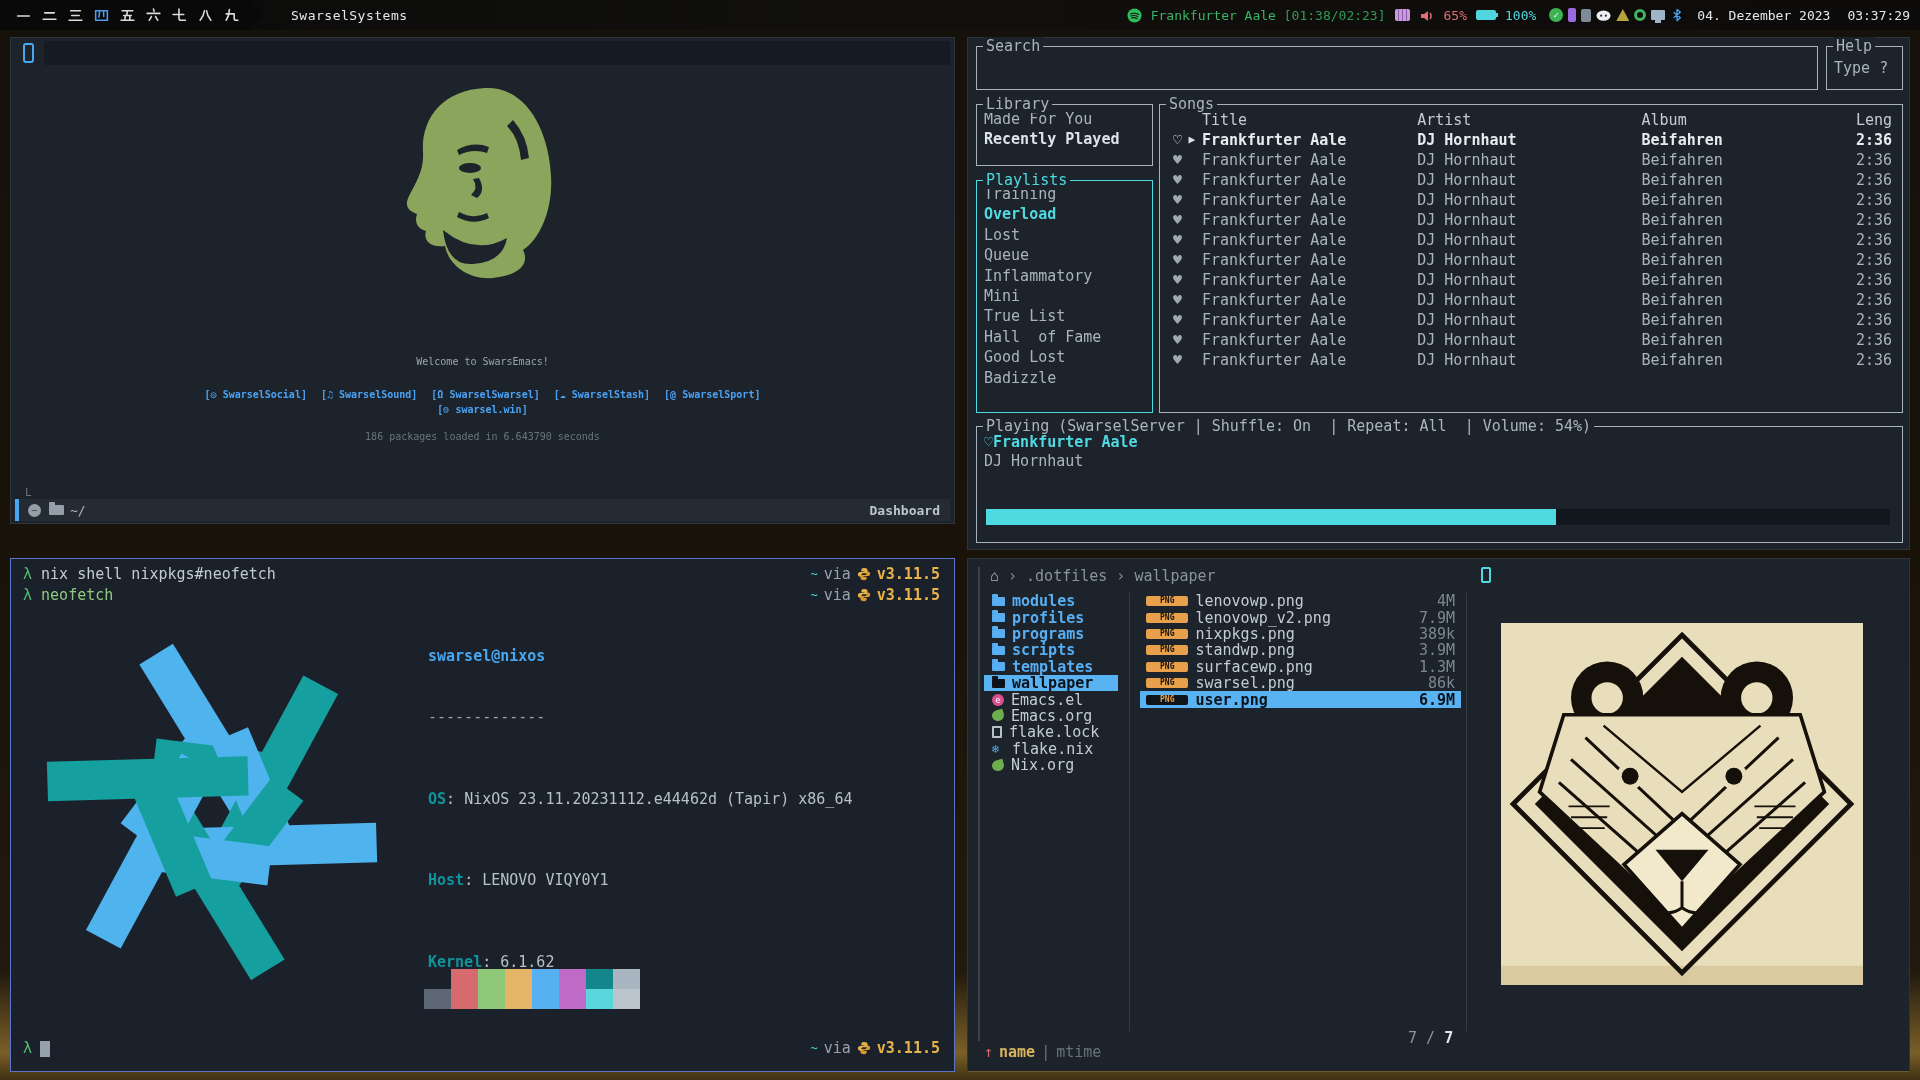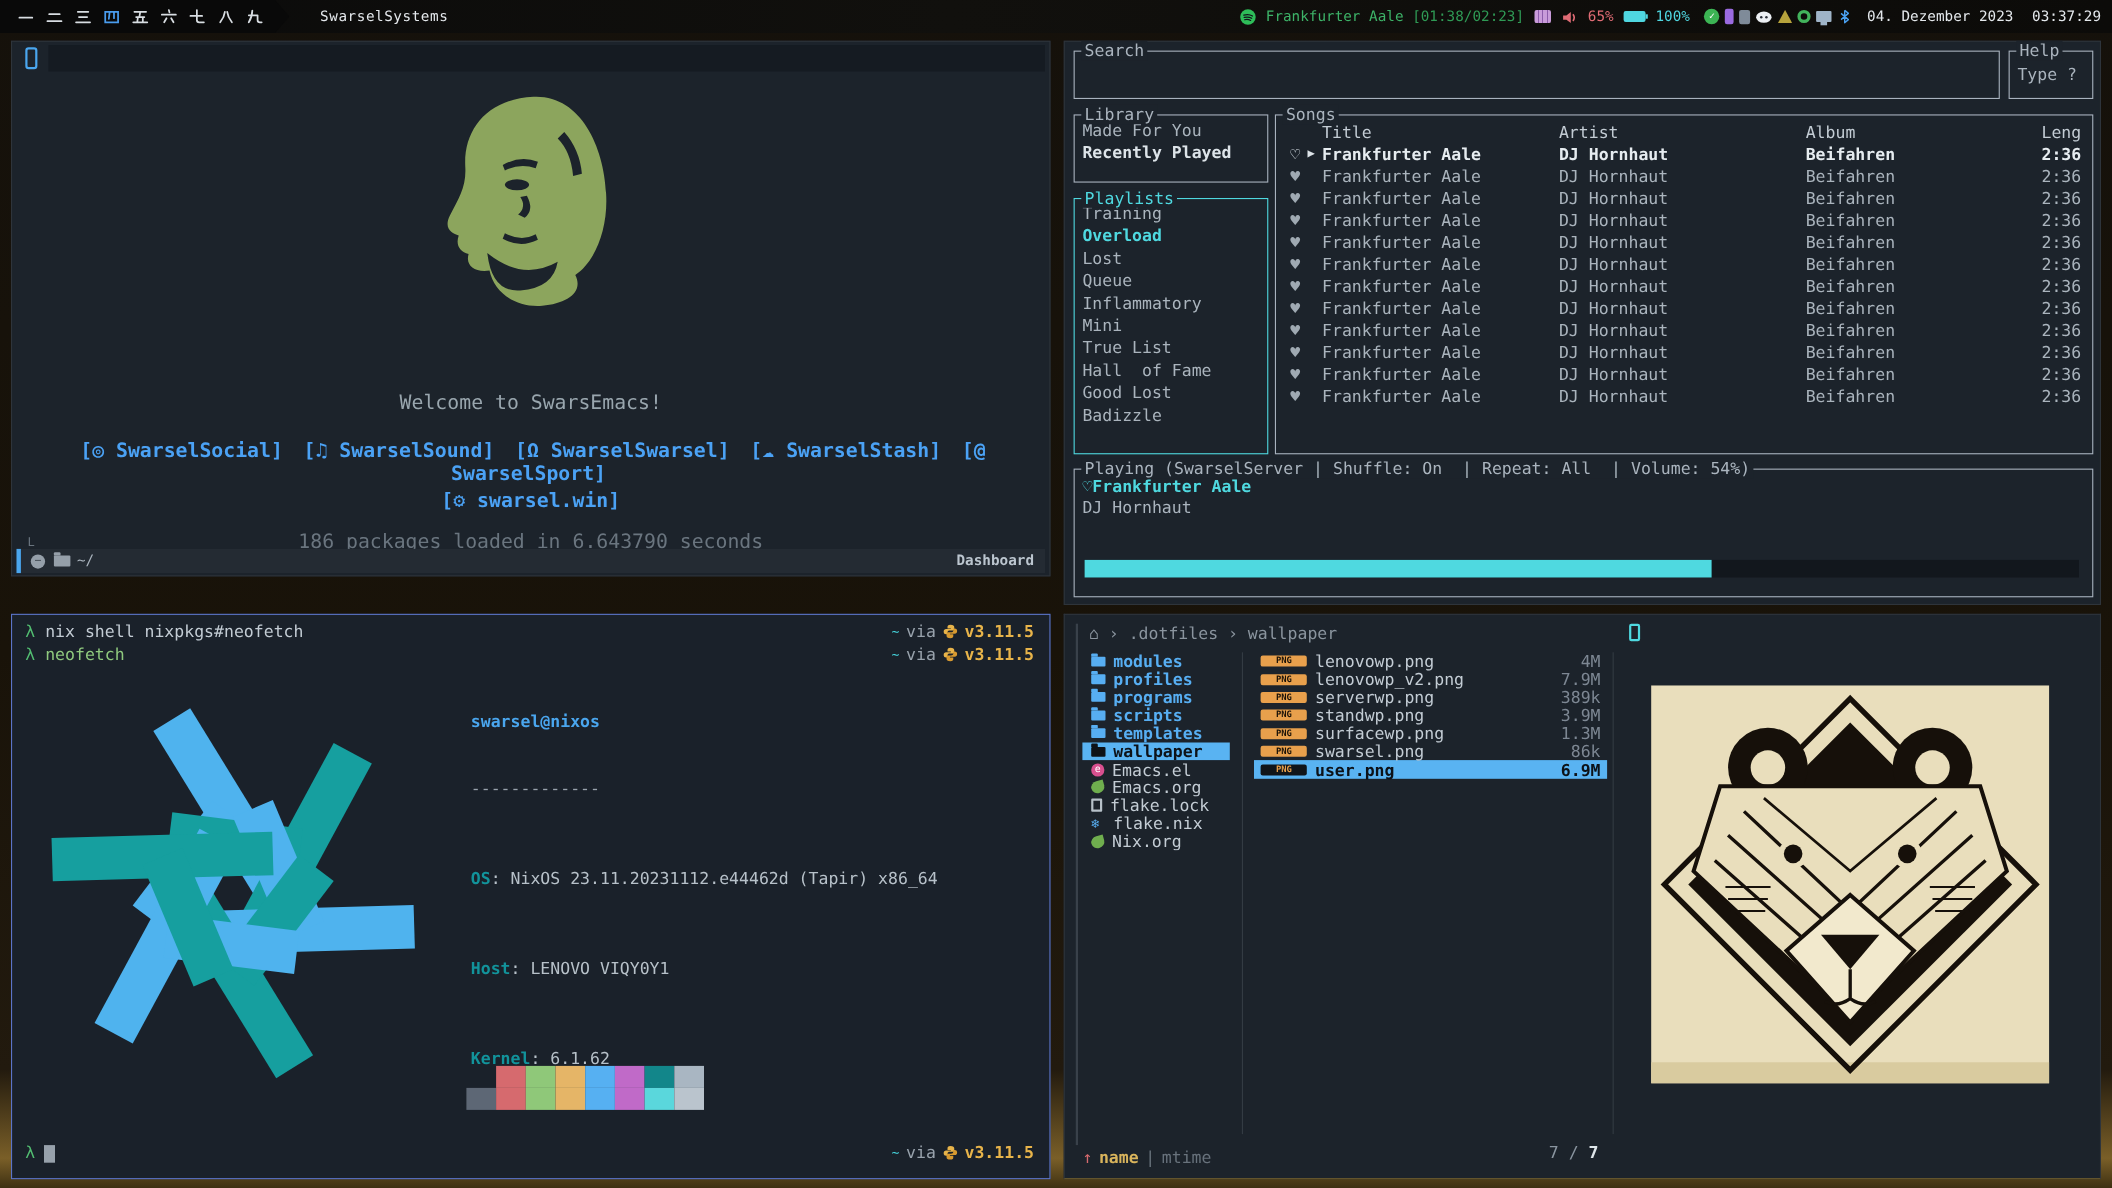--- a/index.html
+++ b/index.html
@@ -46,21 +46,21 @@
   
   .window { position:absolute; background:#1c232b; }
   .win-emacs { left:10px; top:37px;  width:945px; height:487px; border:1px solid #2e343b; }
   .win-music { left:967px; top:37px; width:943px; height:513px; border:1px solid #2e343b; }
   .win-term  { left:10px; top:558px; width:945px; height:514px; border:1px solid #5b74c8; background:#1a212a; }
   .win-yazi  { left:967px; top:558px; width:943px; height:514px; border:1px solid #2e343b; border-bottom-color:#6b5a2e; }
   
   .tabbar { height:30px; display:flex; align-items:center; padding-left:12px; }
   .tab-icon { width:11px; height:20px; border:2px solid #4aa6ee; border-radius:3px; }
   .tab-strip { flex:1; height:24px; background:#151b22; margin:0 4px 0 10px; }
-  .dash { text-align:center; font-size:18px; }
+  .dash { text-align:center; font-size:10px; }
   .dash-face { margin-top:12px; height:250px; }
   .dash-welcome { margin-top:26px; color:#99a6ae; }
   .dash-links { margin-top:22px; color:#4ba2f5; font-weight:bold; }
   .dash-links span { margin:0 4px; cursor:pointer; }
   .dash-link2 { margin-top:4px; color:#4ba2f5; font-weight:bold; }
   .dash-load { margin-top:16px; color:#6a757f; }
   .wrap-l { position:absolute; left:14px; top:448px; font-size:11px; color:#6a757f; }
   .modeline { position:absolute; left:4px; right:4px; bottom:2px; height:22px; background:#242b33;
     display:flex; align-items:center; font-size:13px; color:#aab4be; }
   .ml-accent { width:4px; height:100%; background:#4aa6ee; margin-right:9px; }
@@ -144,21 +144,21 @@
   .y-files .file-row:nth-child(7) { background:#59b3f2; color:#0d1218; font-weight:bold; }
   .y-files .file-row:nth-child(7) .f-size { color:#0d1218; font-weight:bold; }
   .y-files .file-row:nth-child(7) .png-badge { background:#10151a; color:#e8a04c; }
   .y-tab { position:absolute; left:513px; top:8px; width:10px; height:16px; border:2px solid #4fd9e0; border-radius:2px; }
   .y-preview { position:absolute; left:533px; top:64px; width:362px; height:362px; }
   .y-preview svg { width:100%; height:100%; display:block; }
   .y-status { position:absolute; left:16px; bottom:10px; display:flex; gap:6px; align-items:center; }
   .ys-arrow { color:#d66a6e; }
   .ys-name { color:#d9b45c; font-weight:bold; }
   .ys-sep,.ys-alt { color:#68727c; }
-  .y-pos { position:absolute; left:440px; bottom:14px; color:#8a95a0; white-space:pre; }
+  .y-pos { position:absolute; left:440px; bottom:24px; color:#8a95a0; white-space:pre; }
   .y-pos b { color:#dfe6ea; }
 </style>
 </head>
 <body>
 
 <div class="bar">
   <div class="ws-group">
     <span class="ws">
         <svg viewBox="0 0 16 16">
           <path d="M2.5,8.5 H13.5"></path>
@@ -626,21 +626,21 @@
       </div>
 
       <div class="file-row">
         <span class="png-badge">PNG</span>
         <span class="f-name">lenovowp_v2.png</span>
         <span class="f-size">7.9M</span>
       </div>
 
       <div class="file-row">
         <span class="png-badge">PNG</span>
-        <span class="f-name">serverwp.png</span>
+        <span class="f-name">nixpkgs.png</span>
         <span class="f-size">389k</span>
       </div>
 
       <div class="file-row">
         <span class="png-badge">PNG</span>
         <span class="f-name">standwp.png</span>
         <span class="f-size">3.9M</span>
       </div>
 
       <div class="file-row">

